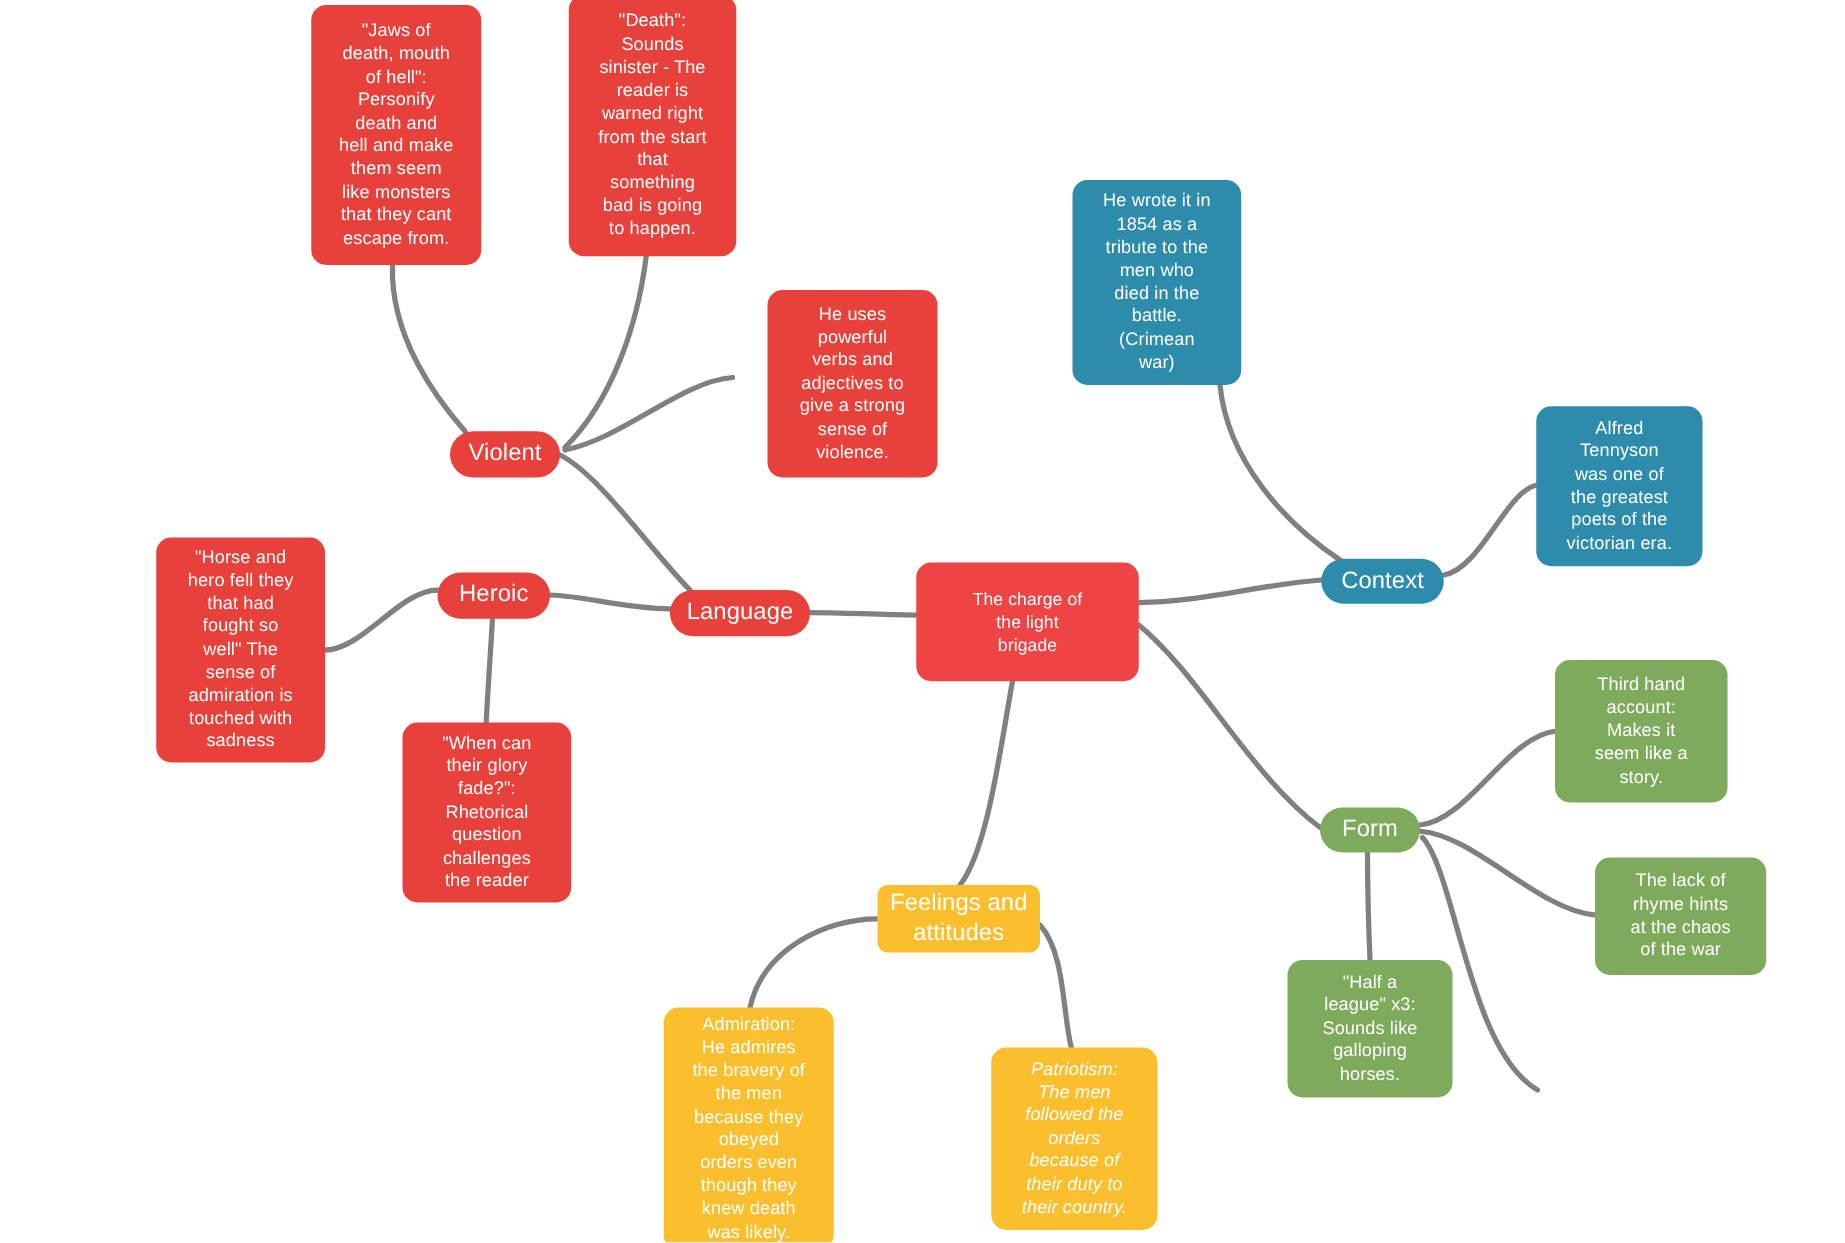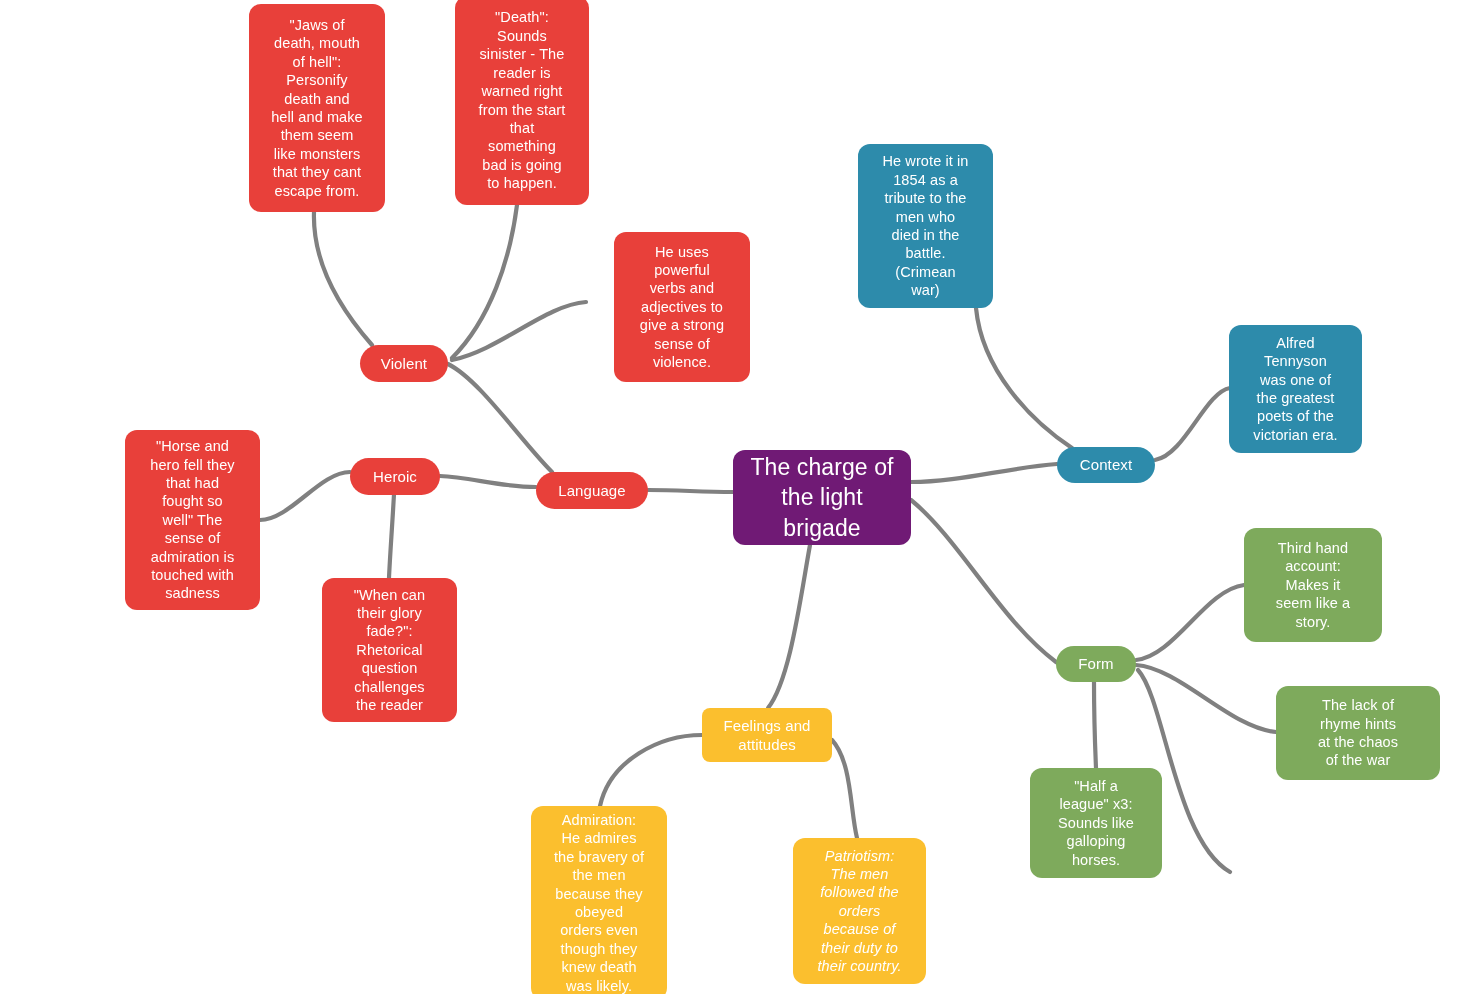--- a/index.html
+++ b/index.html
@@ -39,29 +39,29 @@
   }
   .node-text {
     display: block;
     width: 100%;
     padding: 0 6px;
     box-sizing: border-box;
     white-space: pre-line;
   }
   
   .root {
-    background: #701a75;
+    background: #ef4444;
     border-radius: 12px;
-    font-size: 23px;
+    font-size: 14px;
     line-height: 1.32;
   }
   
   .branch {
     border-radius: 999px;
-    font-size: 15px;
+    font-size: 19px;
   }
   
   .leaf {
     border-radius: 12px;
     font-size: 14.5px;
   }
   .c-red    { background: #e8403a; }
   .c-blue   { background: #2d8bab; }
   .c-green  { background: #7eaa5c; }
   .c-yellow { background: #fbbf2e; }
@@ -224,21 +224,21 @@
   </div>
 
   <div class="node leaf c-green" style="left:1244px; top:528px; width:138px; height:114px;">
     <span class="node-text">Third hand
 account:
 Makes it
 seem like a
 story.</span>
   </div>
 
-  <div class="node leaf c-green" style="left:1276px; top:686px; width:164px; height:94px;">
+  <div class="node leaf c-green" style="left:1276px; top:686px; width:137px; height:94px;">
     <span class="node-text">The lack of
 rhyme hints
 at the chaos
 of the war</span>
   </div>
 
   <div class="node leaf c-green" style="left:1030px; top:768px; width:132px; height:110px;">
     <span class="node-text">"Half a
 league" x3:
 Sounds like

